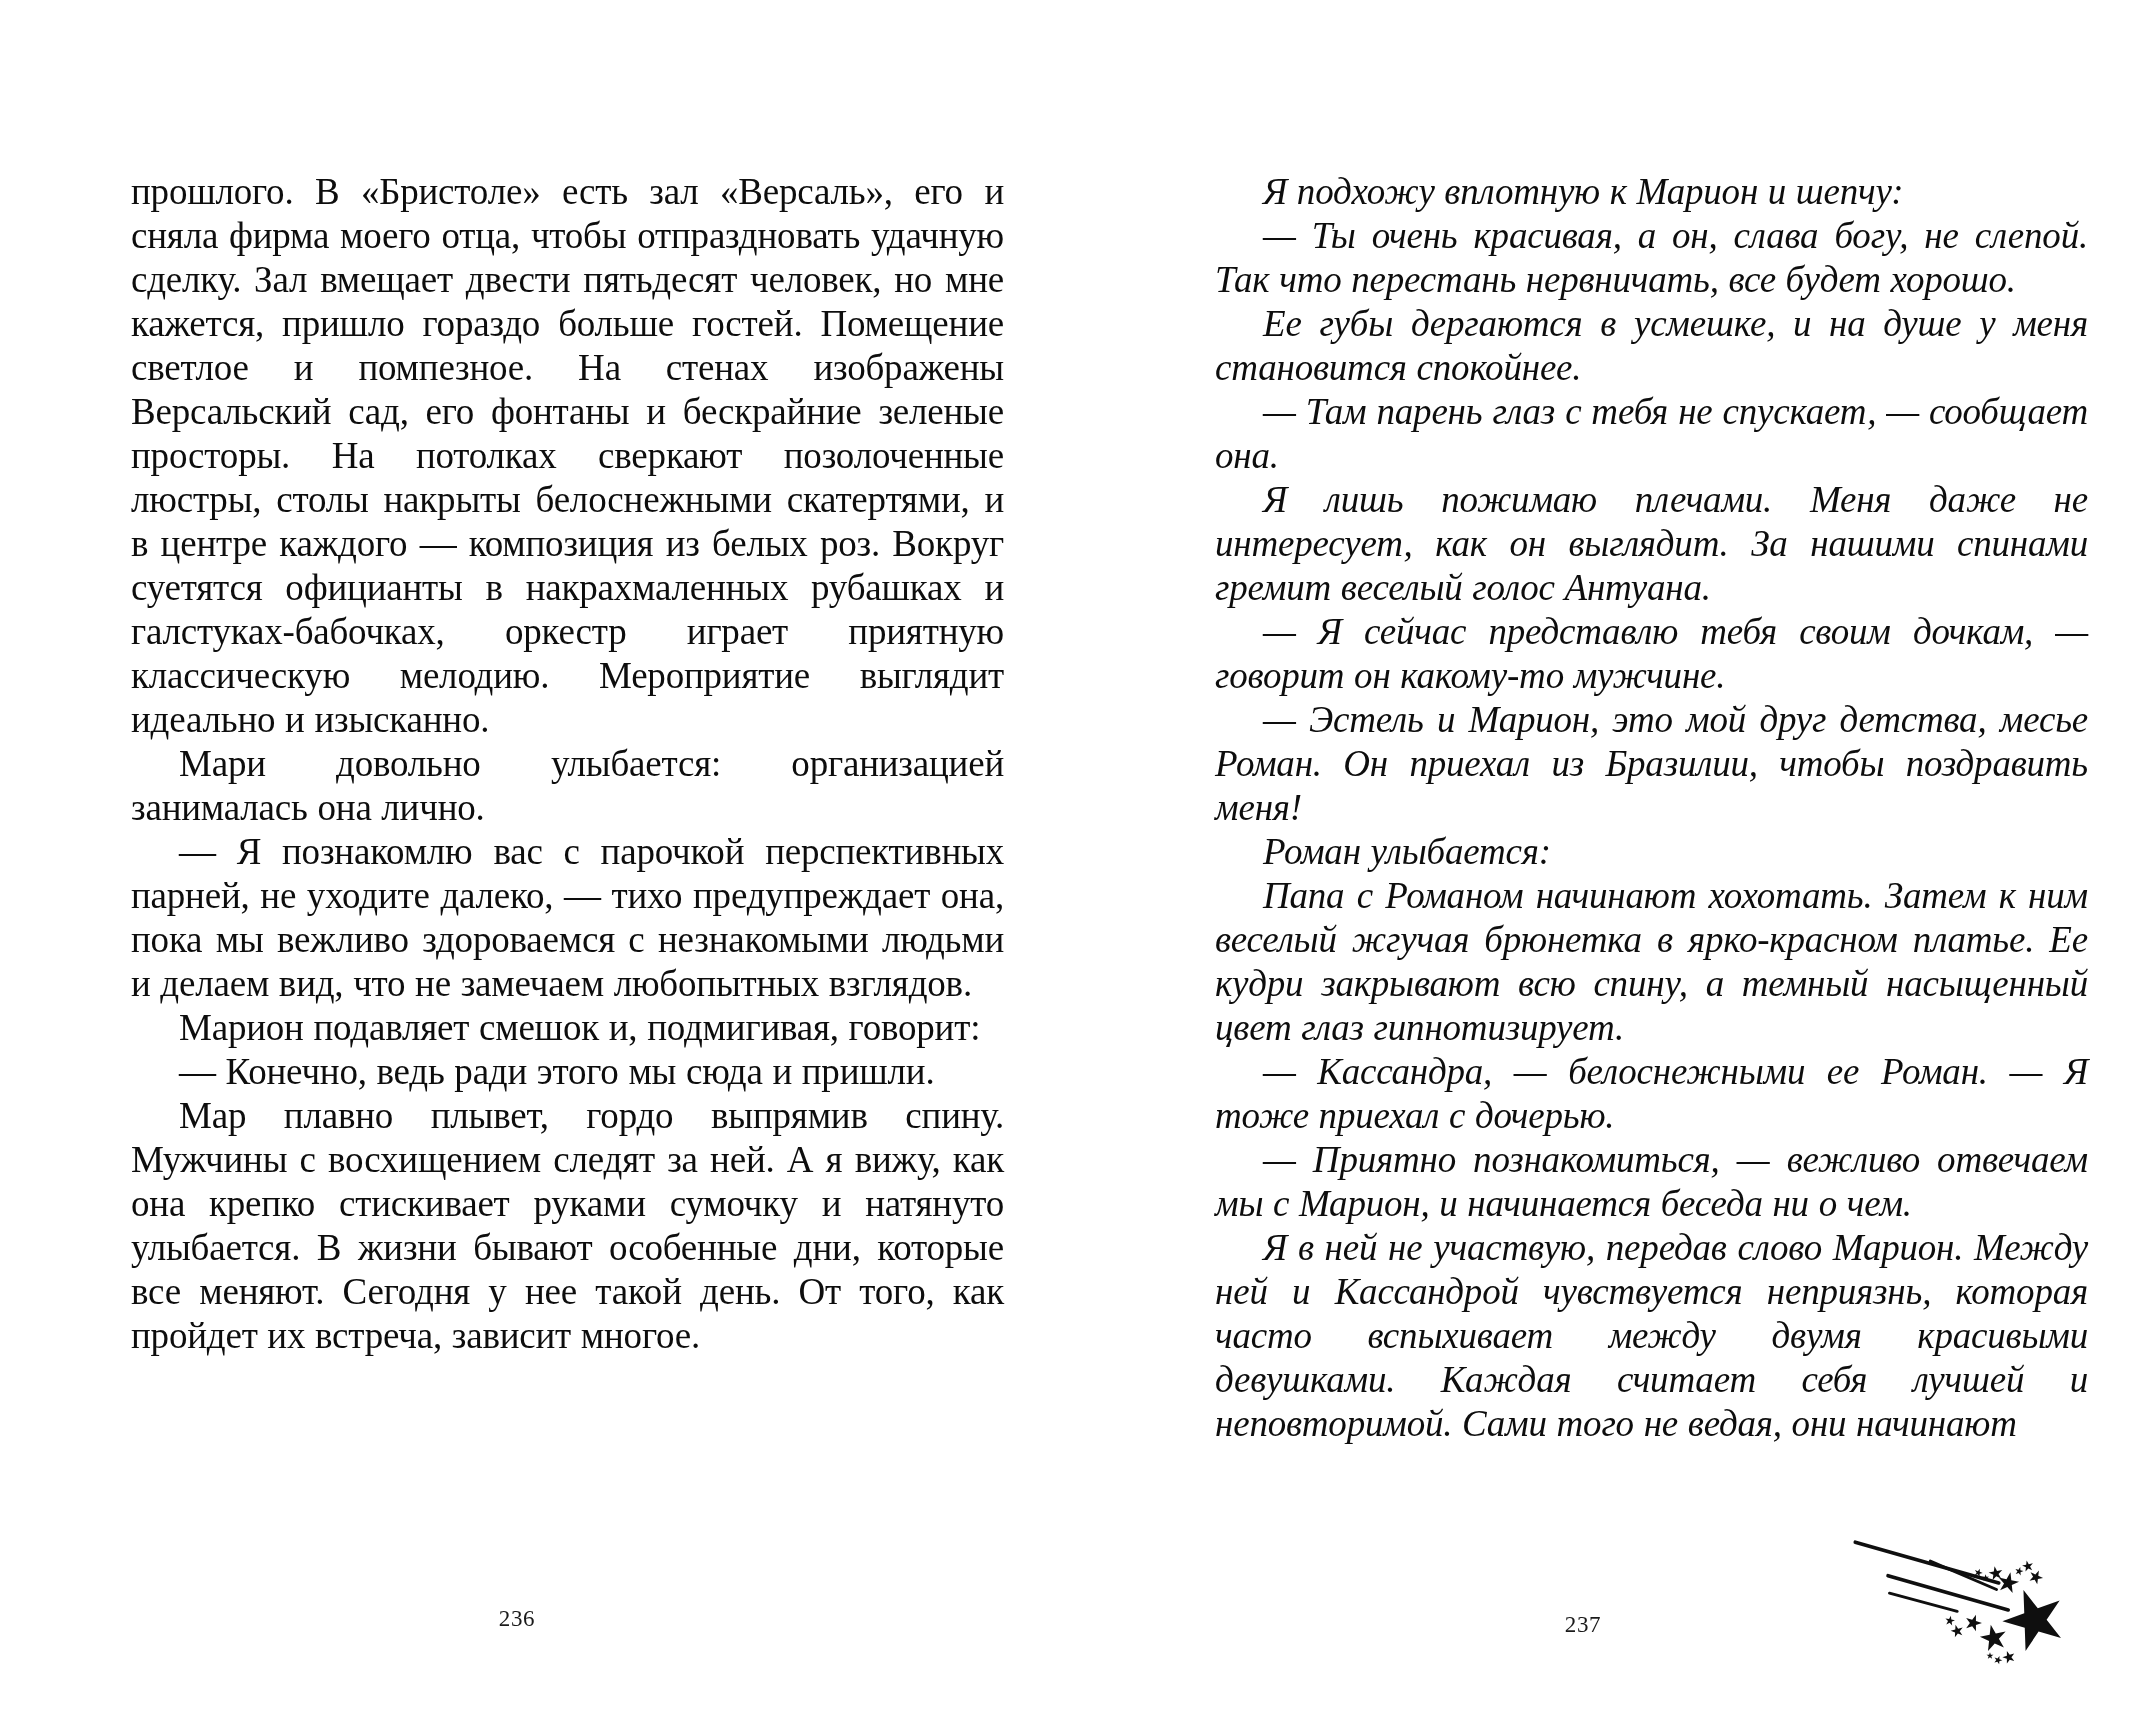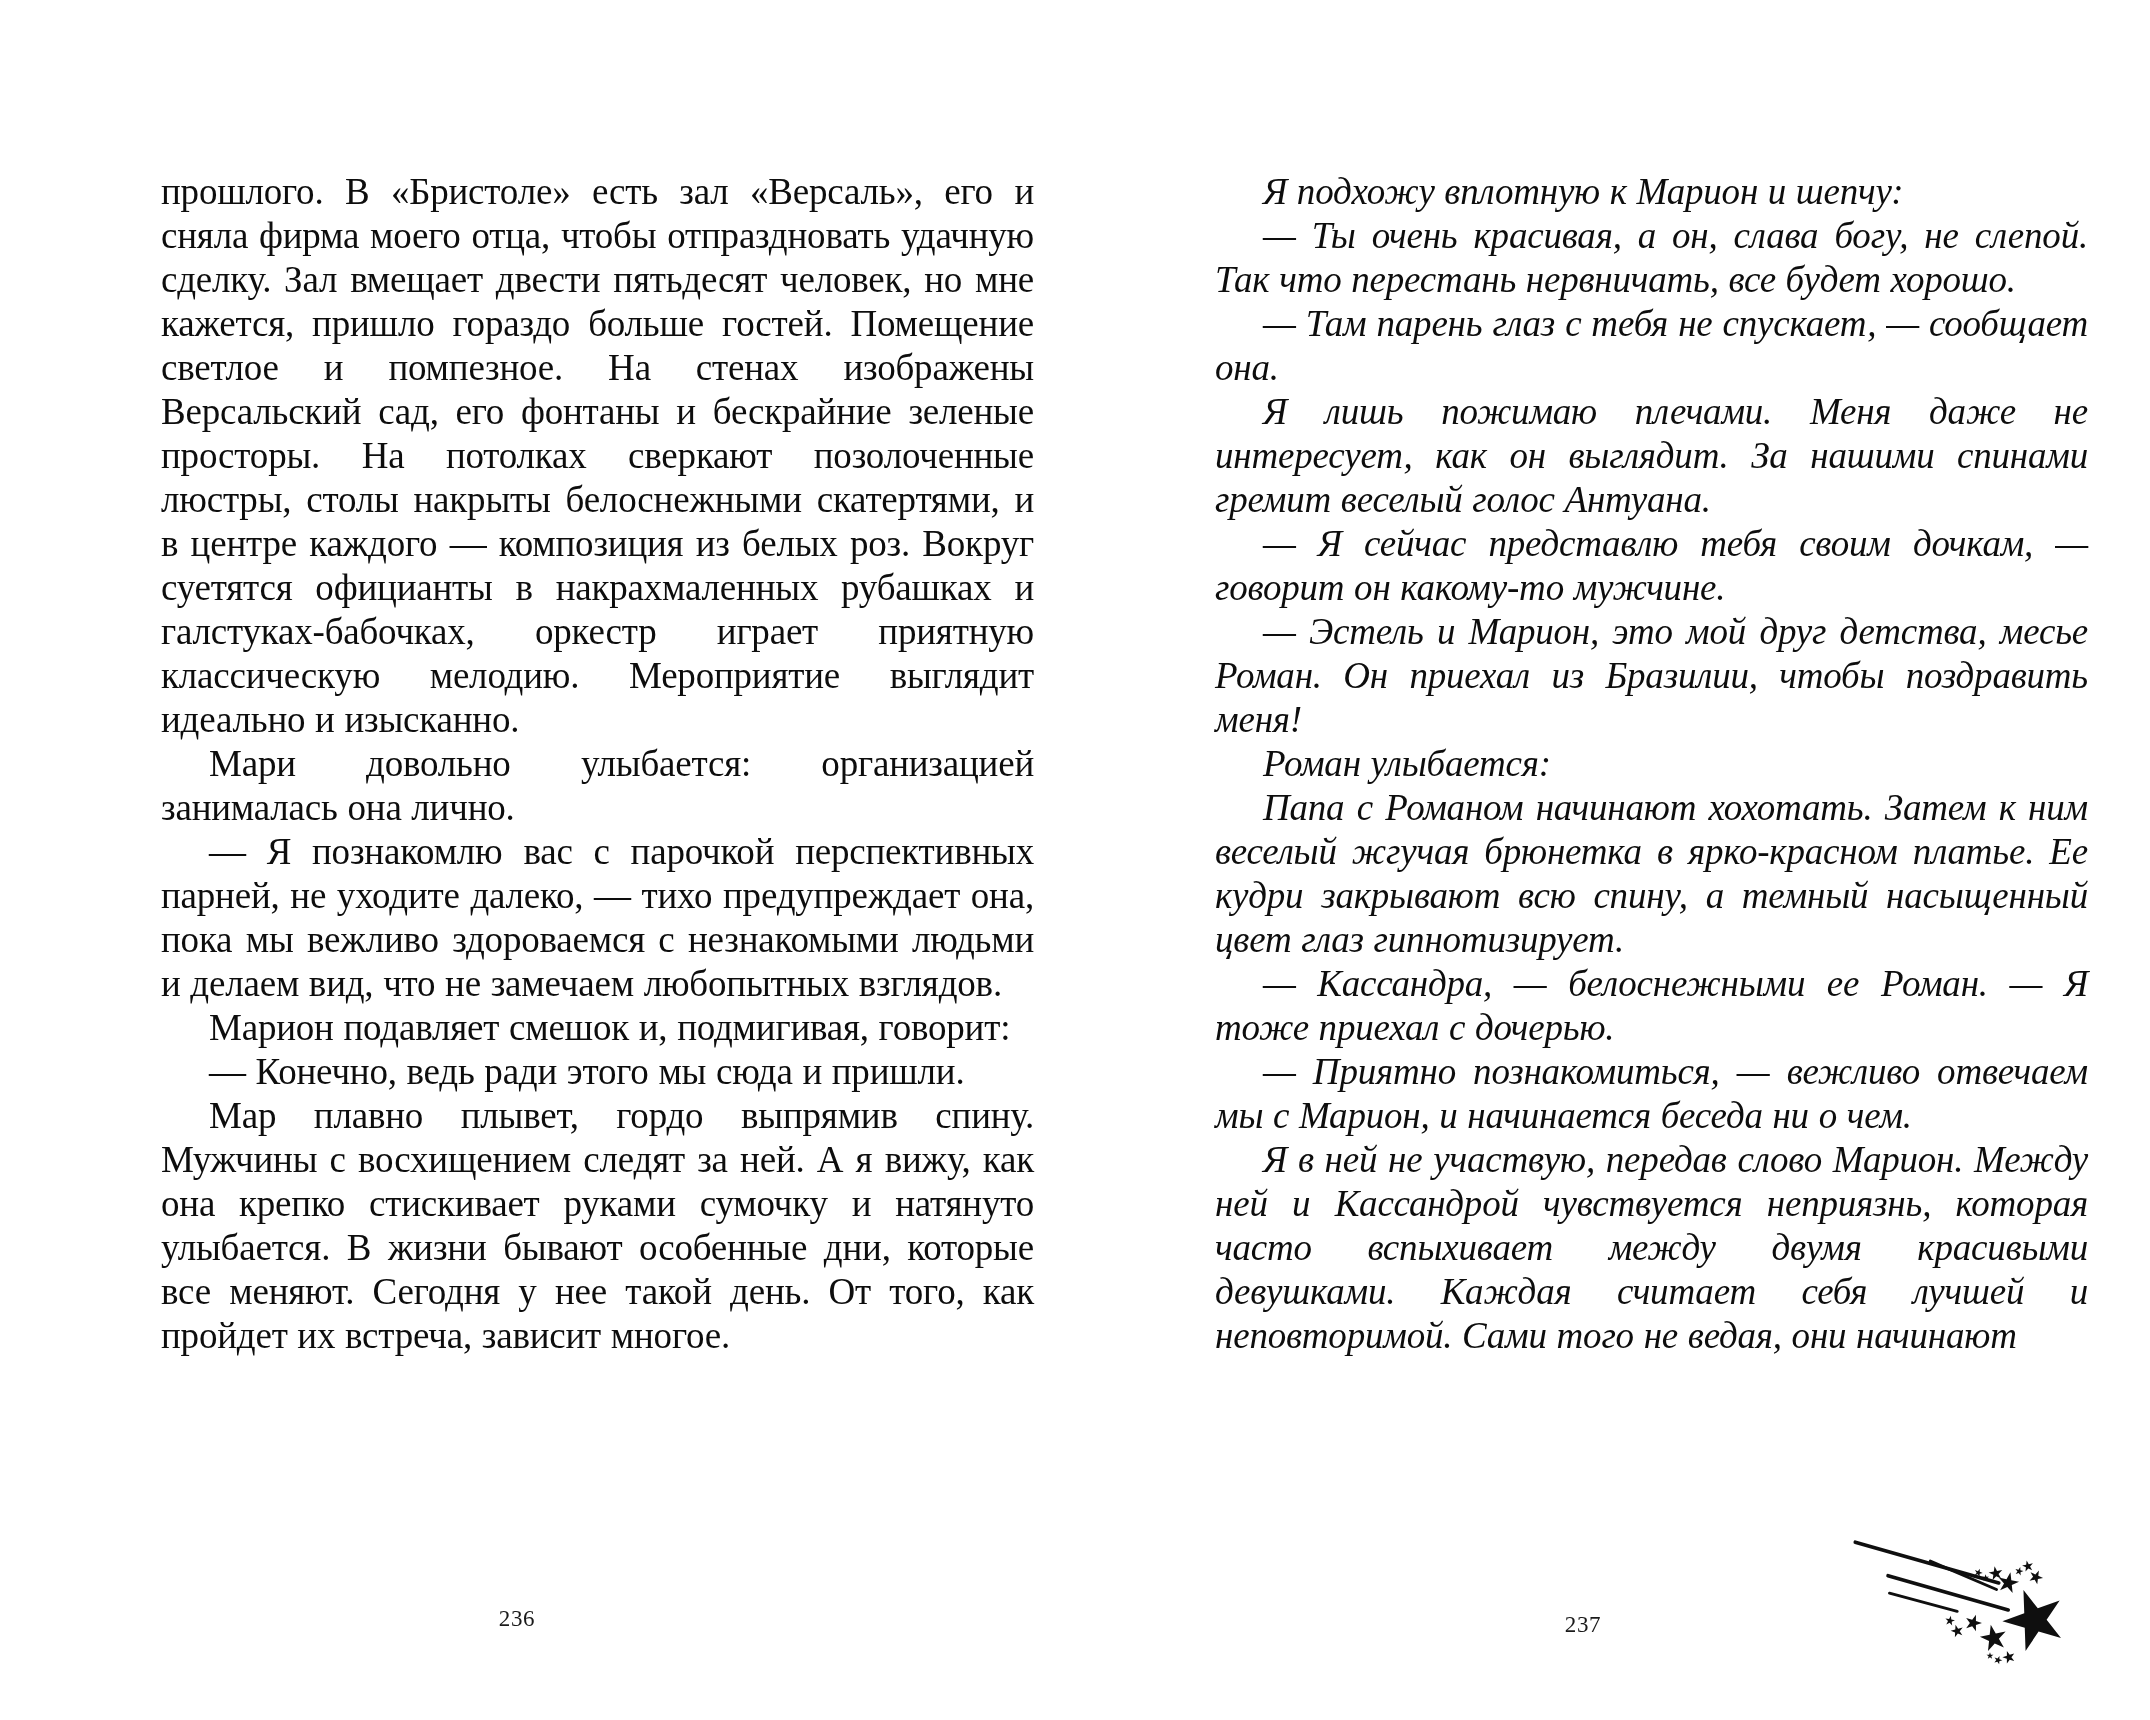--- a/index.html
+++ b/index.html
@@ -19,21 +19,21 @@
   .text-column {
     position: absolute;
     top: 170px;
     width: 873px;
     font-size: 37px;
     line-height: 44px;
     text-align: justify;
     letter-spacing: -0.2px;
     word-spacing: 0.7px;
   }
-  #left-column  { left: 131px; margin-left: 30px; }
+  #left-column  { left: 131px; }
   #right-column { left: 1215px; font-style: italic; }
   p.para { margin: 0; padding: 0; text-indent: 0; }
   p.para.indent { text-indent: 48px; }
   .pagenum {
     position: absolute;
     top: 1601px;
     transform: translateX(-50%);
     font-size: 23px;
     line-height: 36px;
     letter-spacing: 0.7px;
@@ -57,20 +57,21 @@
       <p class="para indent">Мари довольно улыбается: организацией занималась она лично.</p>
       <p class="para indent">— Я познакомлю вас с парочкой перспективных парней, не уходите далеко, — тихо предупреждает она, пока мы вежливо здороваемся с незнакомыми людьми и делаем вид, что не замечаем любопытных взглядов.</p>
       <p class="para indent">Марион подавляет смешок и, подмигивая, говорит:</p>
       <p class="para indent">— Конечно, ведь ради этого мы сюда и пришли.</p>
       <p class="para indent">Мар плавно плывет, гордо выпрямив спину. Мужчины с восхищением следят за ней. А я вижу, как она крепко стискивает руками сумочку и натянуто улыбается. В жизни бывают особенные дни, которые все меняют. Сегодня у нее такой день. От того, как пройдет их встреча, зависит многое.</p>
     </div>
 
   <div class="text-column" id="right-column">
       <p class="para indent">Я подхожу вплотную к Марион и шепчу:</p>
       <p class="para indent">— Ты очень красивая, а он, слава богу, не слепой. Так что перестань нервничать, все будет хорошо.</p>
+      <p class="para indent">Ее губы дергаются в усмешке, и на душе у меня становится спокойнее.</p>
       <p class="para indent">— Там парень глаз с тебя не спускает, — сообщает она.</p>
       <p class="para indent">Я лишь пожимаю плечами. Меня даже не интересует, как он выглядит. За нашими спинами гремит веселый голос Антуана.</p>
       <p class="para indent">— Я сейчас представлю тебя своим дочкам, — говорит он какому-то мужчине.</p>
       <p class="para indent">— Эстель и Марион, это мой друг детства, месье Роман. Он приехал из Бразилии, чтобы поздравить меня!</p>
       <p class="para indent">Роман улыбается:</p>
       <p class="para indent">Папа с Романом начинают хохотать. Затем к ним веселый жгучая брюнетка в ярко-красном платье. Ее кудри закрывают всю спину, а темный насыщенный цвет глаз гипнотизирует.</p>
       <p class="para indent">— Кассандра, — белоснежными ее Роман. — Я тоже приехал с дочерью.</p>
       <p class="para indent">— Приятно познакомиться, — вежливо отвечаем мы с Марион, и начинается беседа ни о чем.</p>
       <p class="para indent">Я в ней не участвую, передав слово Марион. Между ней и Кассандрой чувствуется неприязнь, которая часто вспыхивает между двумя красивыми девушками. Каждая считает себя лучшей и неповторимой. Сами того не ведая, они начинают</p>
     </div>

